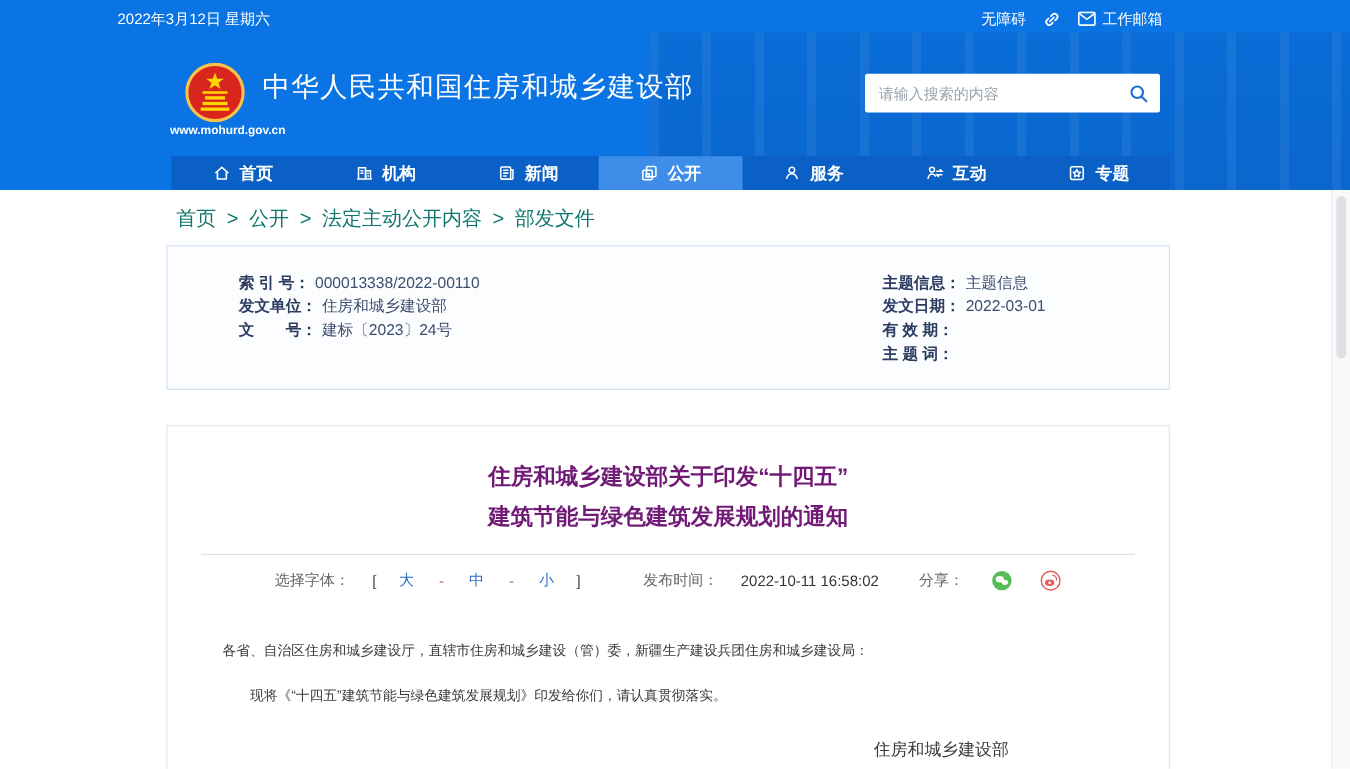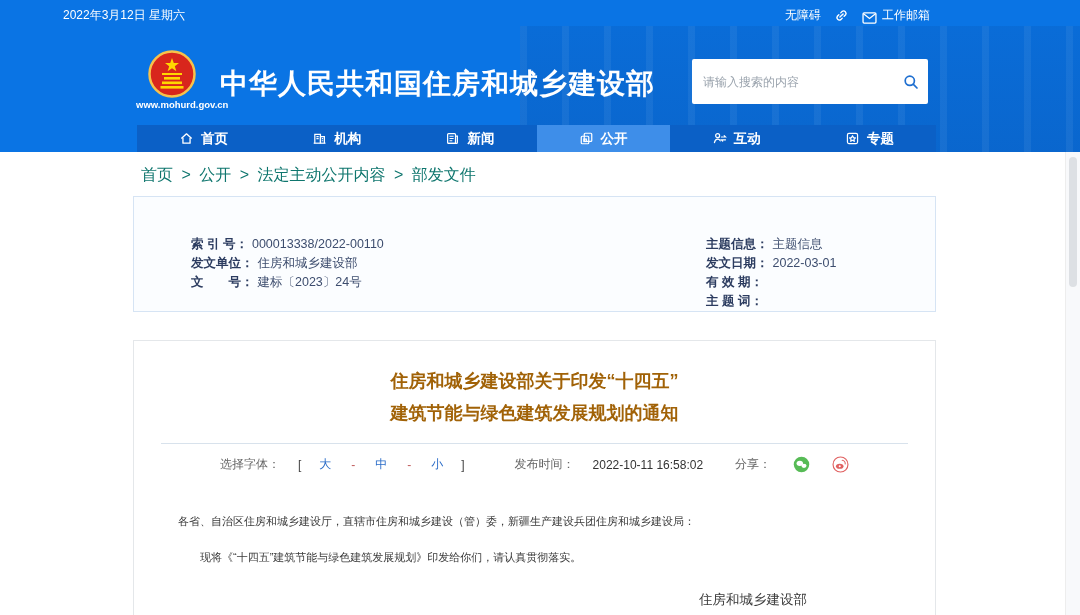--- a/index.html
+++ b/index.html
@@ -11,32 +11,32 @@
   .blue-bg{position:absolute;left:0;top:0;width:1080px;height:152px;background:#0a74e4;z-index:0;}
   .hdr-building{
     position:absolute;left:520px;top:26px;width:560px;height:126px;z-index:1;
     background:
       repeating-linear-gradient(90deg, rgba(255,255,255,0.06) 0 7px, rgba(0,0,0,0) 7px 42px),
       linear-gradient(180deg, rgba(8,40,105,0.10), rgba(8,40,105,0.18));
   }
   .topbar{
     position:absolute;left:0;top:0;width:1080px;height:30px;z-index:2;
     display:flex;align-items:center;justify-content:space-between;
-    box-sizing:border-box;padding:0 150px 0 63px;color:#fff;font-size:12px;
+    box-sizing:border-box;padding:0 150px 0 94px;color:#fff;font-size:12px;
   }
   .topbar-right{display:flex;align-items:center;gap:13px;}
-  .topbar-link{display:flex;align-items:flex-end;gap:5px;cursor:pointer;}
+  .topbar-link{display:flex;align-items:center;gap:5px;cursor:pointer;}
   .emblem{position:absolute;left:148px;top:50px;width:48px;height:48px;z-index:2;}
   .site-url{position:absolute;left:136px;top:99px;width:74px;z-index:2;text-align:center;
     color:#fff;font-weight:bold;font-size:9.5px;}
   .title-block{position:absolute;left:210px;top:55px;z-index:2;color:#fff;}
-  .site-title{font-size:28px;font-weight:bold;letter-spacing:1px;margin:10px;}
+  .site-title{font-size:22px;font-weight:normal;letter-spacing:1px;margin:0;}
   .site-subtitle{font-size:10.5px;margin-top:6px;color:rgba(255,255,255,0.95);}
   .searchbox{
-    position:absolute;left:692px;top:59px;width:236px;height:45px;z-index:2;
+    position:absolute;left:692px;top:59px;width:236px;height:31px;z-index:2;
     background:#fff;border-radius:2px;display:flex;align-items:center;
     box-sizing:border-box;padding:0 9px;
   }
   .searchbox input{
     flex:1;border:none;outline:none;font-size:12px;color:#333;background:transparent;
     font-family:"Liberation Sans","DejaVu Sans",sans-serif;
   }
   .searchbox input::placeholder{color:#9aa3ad;}
   
   .nav{
@@ -51,32 +51,32 @@
   .nav-item svg{display:block;}
   
   .breadcrumb{position:absolute;left:141px;top:165px;font-size:16px;color:#0f766e;z-index:2;}
   .breadcrumb .crumb{cursor:pointer;}
   .breadcrumb .sep{margin:0 4px;}
   
   .metabox{
     position:absolute;left:133px;top:196px;width:803px;height:116px;box-sizing:border-box;
     background:#fbfdff;border:1px solid #d6e4f4;z-index:2;
   }
-  .meta-col{position:absolute;top:38px;font-size:12.5px;}
+  .meta-col{position:absolute;top:20px;font-size:12.5px;}
   .meta-col.left{left:57px;}
   .meta-col.right{left:572px;}
   .meta-row{height:19px;line-height:19px;white-space:nowrap;}
   .meta-label{font-weight:bold;color:#2c3c60;}
   .meta-value{color:#3d4d6e;margin-left:4px;}
   
   .article{
     position:absolute;left:133px;top:340px;width:803px;height:430px;box-sizing:border-box;
     background:#fff;border:1px solid #e4e7ea;z-index:2;padding:24px 44px 0 44px;
   }
-  .doc-title{text-align:center;font-size:18px;font-weight:bold;color:#a16207;line-height:32px;margin:0;}
+  .doc-title{text-align:center;font-size:18px;font-weight:bold;color:#701a75;line-height:32px;margin:0;}
   .divider{border:none;border-top:1px solid #d8e2ec;margin:14px -17px 0 -17px;}
   .metarow{
     margin-top:12px;display:flex;justify-content:center;align-items:center;gap:18px;
     font-size:12px;color:#666;
   }
   .metarow .lbl{color:#666;}
   .metarow .bracket{color:#444;}
   .metarow .fsz{color:#2a6cc8;cursor:pointer;}
   .metarow .fsep{color:#c05b5b;margin:0 2px;}
   .metarow .time{color:#333;margin-right:14px;}
@@ -193,20 +193,31 @@
     <span>
         <svg width="15" height="15" viewBox="0 0 16 16">
           <g stroke="#fff" stroke-width="1.3" fill="none">
             <rect x="5.6" y="2.4" width="8" height="8.6" rx="1"></rect>
             <rect x="2.4" y="5.6" width="8" height="8" rx="1"></rect>
             <rect x="5.2" y="8.6" width="2.6" height="2.6"></rect>
           </g>
         </svg>
       </span>
     <span>公开</span>
+  </div>
+  <div class="nav-item">
+    <span>
+        <svg width="15" height="15" viewBox="0 0 16 16">
+          <g stroke="#fff" stroke-width="1.3" fill="none">
+            <circle cx="8" cy="5.4" r="2.4"></circle>
+            <path d="M3.4 13.2c.6-3 2.3-4.6 4.6-4.6s4 1.6 4.6 4.6"></path>
+          </g>
+        </svg>
+      </span>
+    <span>服务</span>
   </div>
   <div class="nav-item">
     <span>
         <svg width="15" height="15" viewBox="0 0 16 16">
           <g stroke="#fff" stroke-width="1.3" fill="none" stroke-linecap="round">
             <circle cx="6" cy="5" r="2.1"></circle>
             <path d="M2.6 12.4c.5-2.4 1.7-3.7 3.4-3.7 1.2 0 2.2.6 2.8 1.8"></path>
             <path d="M10 6.4h4.4l-1.4-1.4M14.4 9.4H10l1.4 1.4"></path>
           </g>
         </svg>

